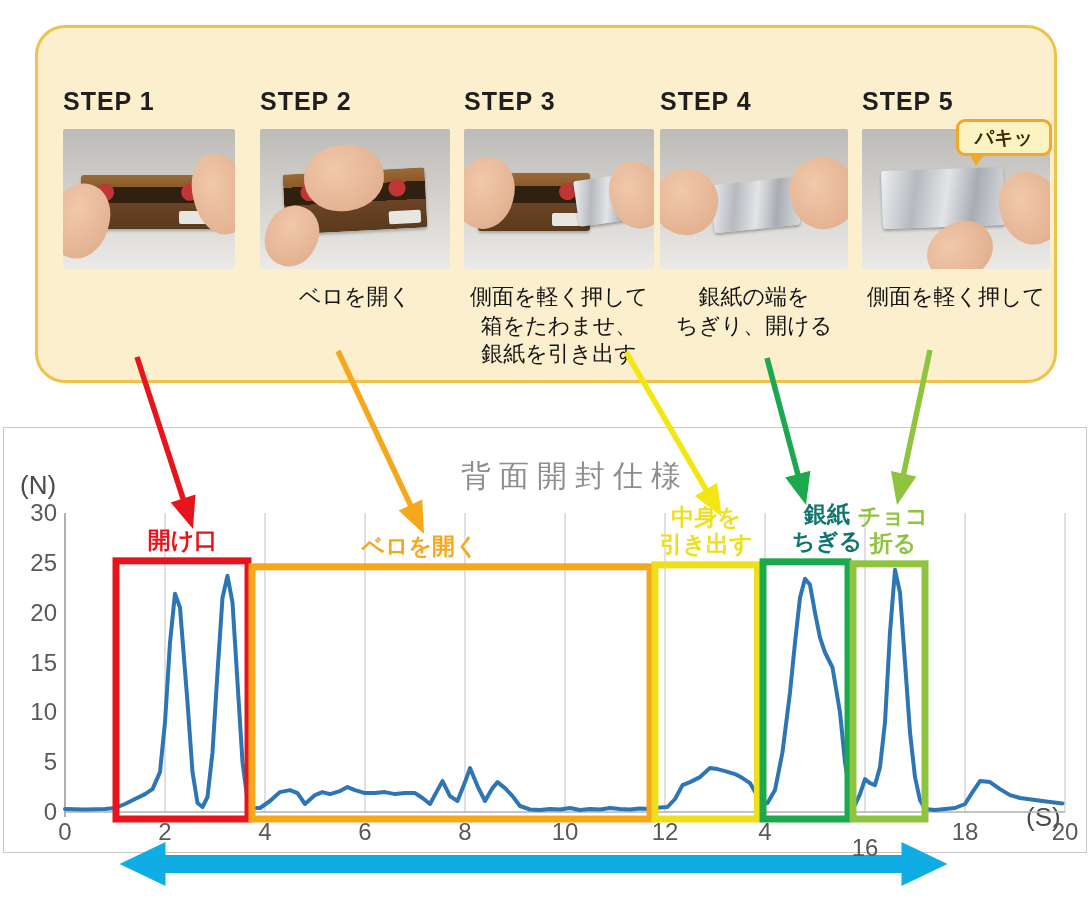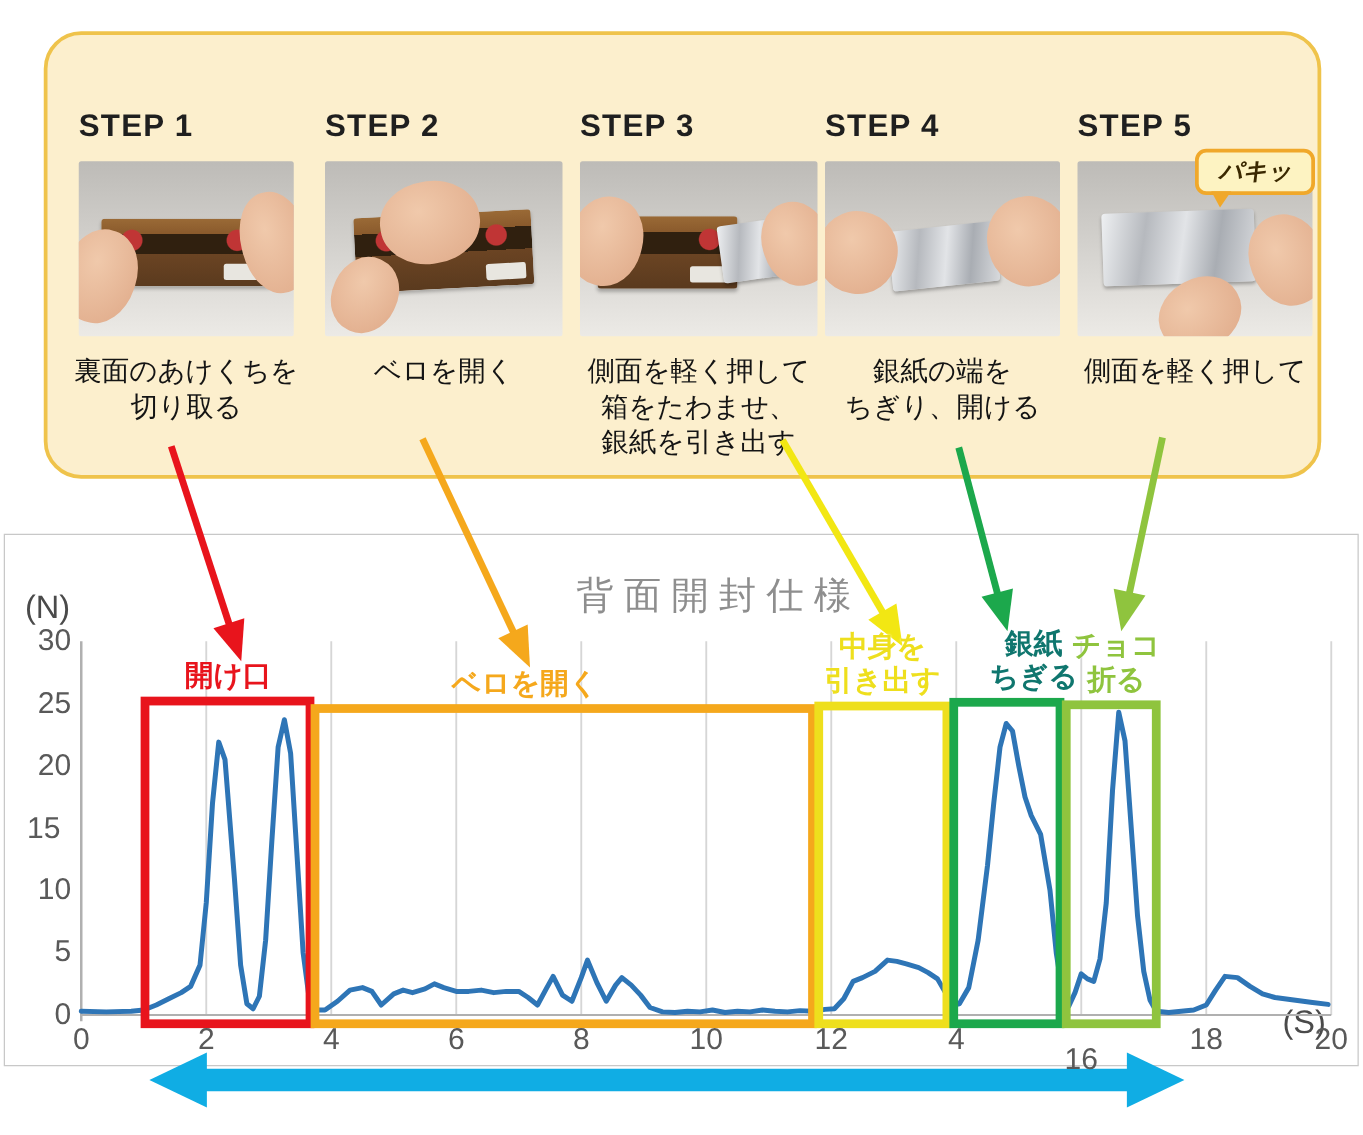--- a/index.html
+++ b/index.html
@@ -22,21 +22,21 @@
     background:
       radial-gradient(circle at 18% 32%, #c03535 0 8px, rgba(0,0,0,0) 9px),
       radial-gradient(circle at 80% 32%, #c03535 0 8px, rgba(0,0,0,0) 9px),
       linear-gradient(180deg,#9a6a36 0%,#8a5a2c 22%,#30200f 22%,#30200f 52%,#6b4423 52%,#5a3a1e 100%);}
   .box-brown:after{content:"";position:absolute;right:6px;bottom:5px;width:32px;height:13px;
     background:#e8e6e0;border-radius:2px;}
   .foil{position:absolute;border-radius:3px;box-shadow:0 2px 3px rgba(0,0,0,.3);
     background:linear-gradient(100deg,#eef0f2 0%,#b6b9be 28%,#e2e4e7 52%,#a9adb3 74%,#d8dadd 100%);}
   .bubble{position:absolute;left:918px;top:91px;width:96px;height:37px;background:#fdf3c2;
     border:3px solid #f0a82a;border-radius:9px;box-sizing:border-box;
-    font-size:19px;font-weight:700;color:#3a2800;text-align:center;line-height:31px;font-style:italic;}
+    font-size:19px;font-weight:700;color:#3a2800;text-align:center;line-height:31px;}
   .bubble:after{content:"";position:absolute;left:10px;bottom:-13px;width:0;height:0;
     border-left:7px solid transparent;border-right:9px solid transparent;
     border-top:13px solid #f0a82a;}
 
   
   .chart-frame{position:absolute;left:3px;top:427px;width:1084px;height:426px;
     background:#ffffff;border:1px solid #c8c8c8;box-sizing:border-box;}
   .chart-title{position:absolute;left:375px;top:456px;width:400px;text-align:center;
     font-size:30px;letter-spacing:8px;color:#8e8e8e;white-space:nowrap;}
   .unit-label{position:absolute;font-size:26px;color:#4a4a4a;}
@@ -54,22 +54,20 @@
 
   <section class="steps-panel">
 
     <div class="step" style="left:25px;width:172px">
       <div class="step-title">STEP 1</div>
       <div class="photo" style="width:172px">
         <div class="box-brown" style="left:18px;top:46px;width:136px;height:54px"></div>
         <div class="hand" style="left:-12px;bottom:10px;width:58px;height:76px;transform:rotate(18deg)"></div>
         <div class="hand" style="right:-12px;top:24px;width:54px;height:82px;transform:rotate(-14deg)"></div>
       </div>
-      <div class="caption">裏面のあけくちを
-切り取る</div>
     </div>
 
     <div class="step" style="left:222px;width:190px">
       <div class="step-title">STEP 2</div>
       <div class="photo" style="width:190px">
         <div class="box-brown" style="left:24px;top:42px;width:142px;height:60px;transform:rotate(-3deg)"></div>
         <div class="hand" style="left:44px;top:16px;width:80px;height:66px;transform:rotate(-8deg)"></div>
         <div class="hand" style="left:6px;bottom:2px;width:52px;height:62px;transform:rotate(25deg)"></div>
       </div>
       <div class="caption">ベロを開く</div>
@@ -146,21 +144,21 @@
       <polygon points="806,505 785.2287893790112,477.40368123574234 810.3593898834174,470.73637906110395" fill="#1ca84c"></polygon>
       <line x1="930" y1="350" x2="902.4141382700275" y2="479.569956610477" stroke="#8fc43e" stroke-width="5.5"></line>
       <polygon points="897,505 890.9485330991184,470.99441592403485 916.3785764886414,476.40855419406233" fill="#8fc43e"></polygon>
       <rect x="159.5" y="855" width="748" height="18" fill="#10ade4"></rect>
       <polygon points="119.5,864 165.5,842 165.5,886" fill="#10ade4"></polygon>
       <polygon points="947.5,864 901.5,842 901.5,886" fill="#10ade4"></polygon>
     </svg>
 <div class="ytick" style="left: 13px; top: 798px;">0</div>
     <div class="ytick" style="left: 13px; top: 748.167px;">5</div>
     <div class="ytick" style="left: 13px; top: 698.333px;">10</div>
-    <div class="ytick" style="left: 13px; top: 648.5px; text-align: center;">15</div>
+    <div class="ytick" style="left: 13px; top: 648.5px;">15</div>
     <div class="ytick" style="left: 13px; top: 598.667px;">20</div>
     <div class="ytick" style="left: 13px; top: 548.833px;">25</div>
     <div class="ytick" style="left: 13px; top: 499px;">30</div>
     <div class="xtick" style="left: 35px; top: 818px;">0</div>
     <div class="xtick" style="left: 135px; top: 818px;">2</div>
     <div class="xtick" style="left: 235px; top: 818px;">4</div>
     <div class="xtick" style="left: 335px; top: 818px;">6</div>
     <div class="xtick" style="left: 435px; top: 818px;">8</div>
     <div class="xtick" style="left: 535px; top: 818px;">10</div>
     <div class="xtick" style="left: 635px; top: 818px;">12</div>

